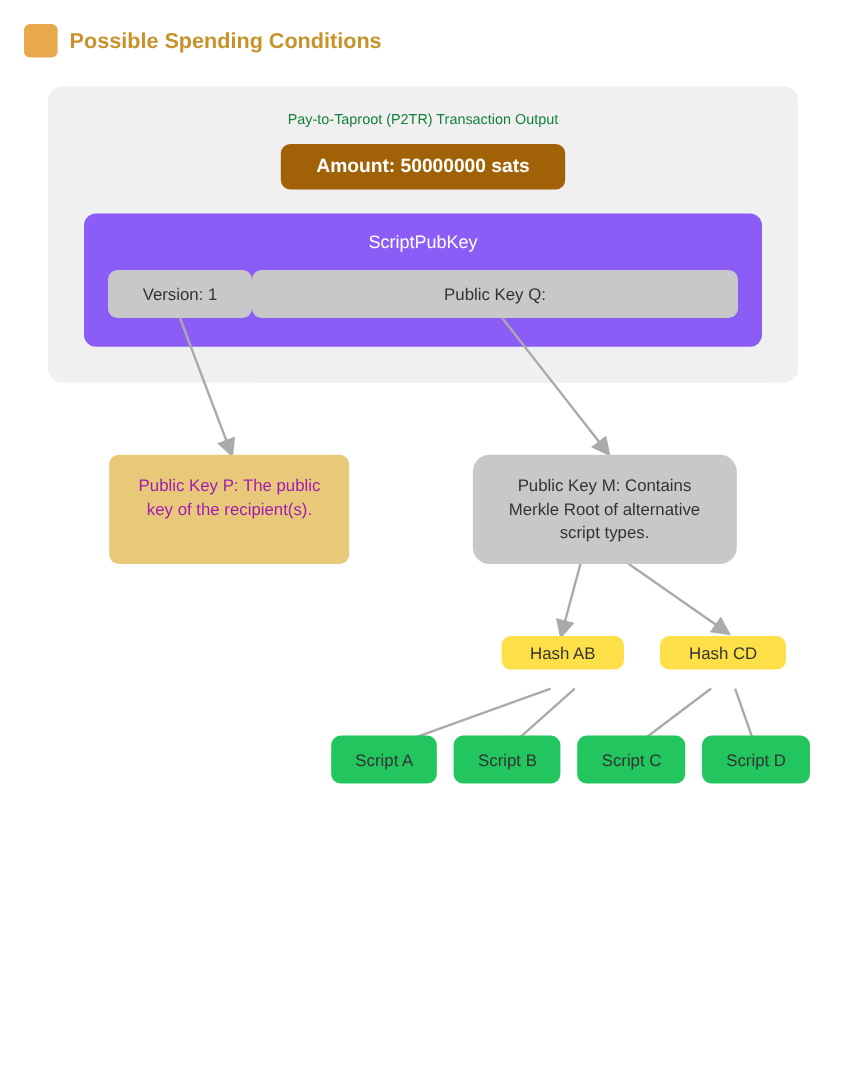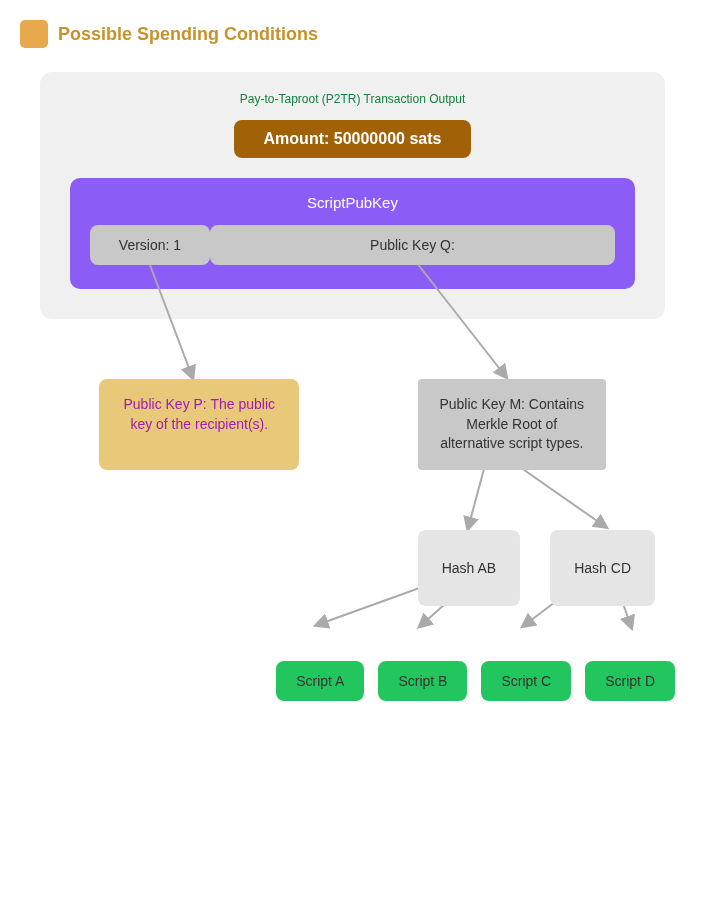--- a/index.html
+++ b/index.html
@@ -122,23 +122,23 @@
       padding: 16px 20px;
       width: 200px;
       text-align: center;
       font-size: 14px;
       color: #a21caf;
       line-height: 1.4;
     }
 
     .node-pubkey-m {
       background: #c8c8c8;
-      border-radius: 4px;
+      border-radius: 14px;
       padding: 16px 20px;
-      width: 188px;
+      width: 220px;
       text-align: center;
       font-size: 14px;
       color: #333;
       line-height: 1.4;
     }
 
     .nodes-level2 {
       display: flex;
       justify-content: flex-end;
       padding: 0 20px;
@@ -147,23 +147,23 @@
       z-index: 2;
     }
 
     .hash-row {
       display: flex;
       gap: 30px;
       margin-right: 10px;
     }
 
     .node-hash {
-      background: #e5e5e5;
-      border-radius: 8px;
-      padding: 30px 24px;
+      background: #fde047;
+      border-radius: 8px;
+      padding: 6px 24px;
       text-align: center;
       font-size: 14px;
       color: #333;
       min-width: 100px;
     }
 
     .nodes-level3 {
       display: flex;
       justify-content: flex-end;
       padding: 0 10px;

